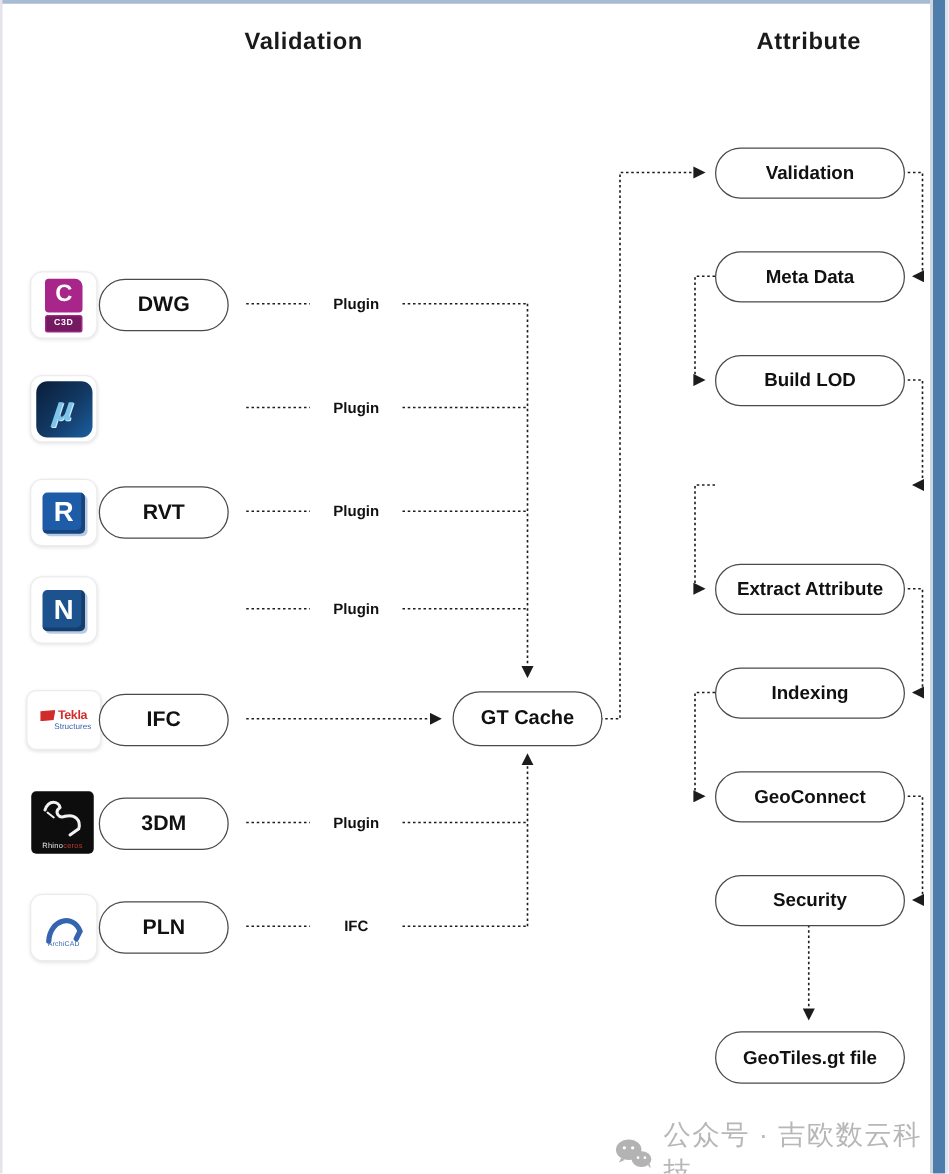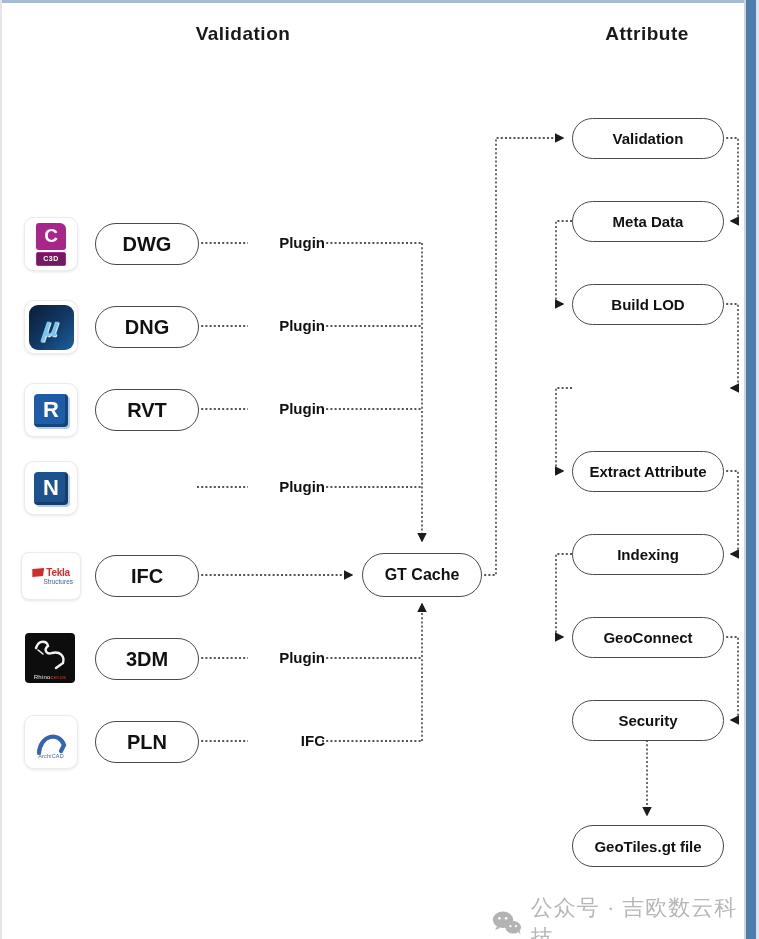--- a/index.html
+++ b/index.html
@@ -9,26 +9,26 @@
   .border-top{position:absolute;left:0;top:0;width:744px;height:3px;background:#a7bbd3;}
   .border-left{position:absolute;left:0;top:0;width:2px;height:939px;background:#e4e4e9;}
   .border-right{position:absolute;left:744px;top:0;width:15px;height:939px;
     background:linear-gradient(90deg,#cfd6e0 0 2px,#4e7cab 2px 12px,#dce3ec 12px 15px);}
   
   .title{position:absolute;width:200px;text-align:center;font-size:19px;font-weight:600;
          letter-spacing:.5px;color:#1a1a1a;}
   
   .pill{position:absolute;background:#fff;border:1.3px solid #4a4a4a;border-radius:999px;
         display:flex;align-items:center;justify-content:center;font-weight:700;}
-  .fmt{left:95px;width:102px;height:40px;font-size:20px;}
+  .fmt{left:79px;width:102px;height:40px;font-size:17px;}
   .stage{left:572px;width:150px;height:39px;font-size:15px;}
   .cache{left:362px;top:553px;width:118px;height:42px;font-size:16px;}
   .out{left:572px;top:825px;width:150px;height:40px;font-size:15px;}
-  .via{position:absolute;left:245px;width:80px;height:20px;text-align:right;
-       font-size:15px;font-weight:700;line-height:20px;}
+  .via{position:absolute;left:245px;width:80px;height:20px;text-align:center;
+       font-size:12px;font-weight:700;line-height:20px;}
   
   #wires{position:absolute;left:0;top:0;}
   
   .icard{position:absolute;left:24px;width:52px;height:52px;background:#fff;border:1px solid #ececf0;
          border-radius:10px;box-shadow:0 1px 3px rgba(0,0,0,.10);display:flex;flex-direction:column;
          align-items:center;justify-content:center;}
   .c3d-tile{width:30px;height:27px;background:#a8268a;color:#fff;font-size:19px;font-weight:700;
             display:flex;align-items:center;justify-content:center;border-radius:3px 6px 3px 3px;}
   .c3d-badge{width:28px;height:12px;margin-top:2px;background:#731a60;border:1px solid #a8268a;
              color:#fff;font-size:7px;font-weight:700;display:flex;align-items:center;justify-content:center;
@@ -112,23 +112,20 @@
   <div class="pill fmt" style="top:223px">
     <span>DWG</span>
   </div>
   <div class="via" style="top:233px">Plugin</div>
 
   <div class="icard" style="top:300px">
     <div class="ms-tile">
       <span class="ms-glyph">µ</span>
     </div>
   </div>
-  <div class="pill fmt" style="top:306px">
-    <span>DNG</span>
-  </div>
   <div class="via" style="top:316px">Plugin</div>
 
   <div class="icard" style="top:383px">
     <div class="keytile rv">R</div>
   </div>
   <div class="pill fmt" style="top:389px">
     <span>RVT</span>
   </div>
   <div class="via" style="top:399px">Plugin</div>
 

